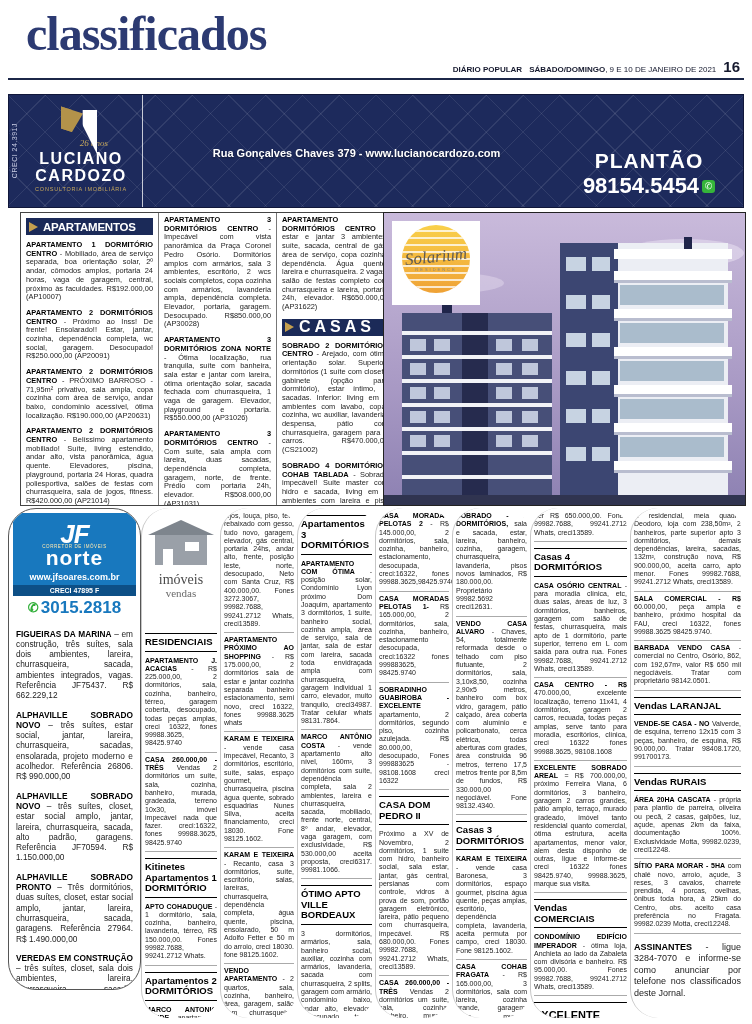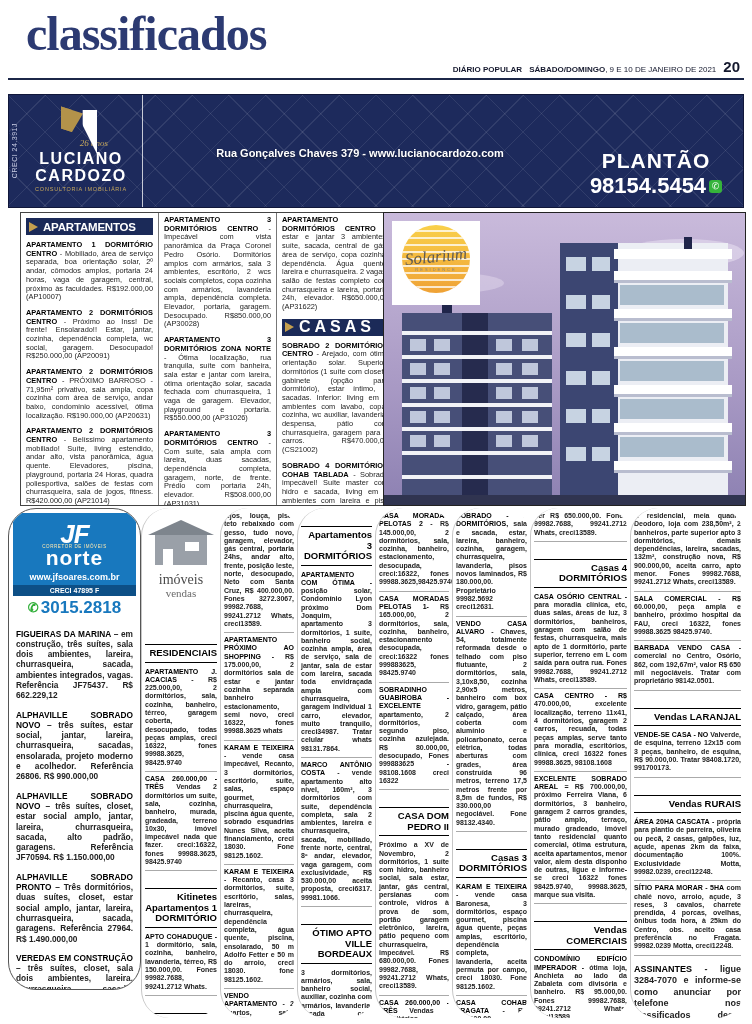--- a/index.html
+++ b/index.html
@@ -33,21 +33,21 @@
     transform:skewY(18deg);}
   .vmark .v2{position:absolute;left:16px;top:0;width:0;height:0;
     border-right:11px solid #fff;border-left:11px solid transparent;border-bottom:22px solid transparent;
     border-top:22px solid #fff;clip-path:polygon(35% 0,100% 0,100% 100%,35% 70%);}
   .anos{font-family:"Liberation Serif",serif;font-style:italic;color:#c7a85c;font-size:9px;margin:-4px 0 2px 26px;}
   .brand-top,.brand-bottom{font-size:16px;font-weight:bold;letter-spacing:1.5px;line-height:17px;}
   .brand-sub{font-size:5.5px;letter-spacing:.8px;color:#c7a85c;margin-top:2px;}
   .banner-center{flex:1;display:flex;flex-direction:column;align-items:center;justify-content:center;}
   .headline{font-size:54px;font-weight:900;letter-spacing:3px;line-height:54px;text-shadow:0 2px 3px rgba(0,0,0,.4);}
   .address{font-size:11px;font-weight:bold;margin-top:4px;text-shadow:0 1px 2px rgba(0,0,0,.5);}
-  .banner-right{width:158px;display:flex;flex-direction:column;align-items:center;justify-content:center;padding-right:8px;margin-top:46px;}
+  .banner-right{width:158px;display:flex;flex-direction:column;align-items:center;justify-content:center;padding-right:15px;margin-top:46px;}
   .duty{font-size:21px;font-weight:bold;letter-spacing:1px;}
   .phone-row{display:flex;align-items:center;gap:3px;}
   .phone-big{font-size:22px;font-weight:bold;}
   .wa{width:13px;height:13px;background:#35b43a;border-radius:3px;color:#fff;font-size:9px;
     display:flex;align-items:center;justify-content:center;}
 
   
   .top-section{position:absolute;left:8px;top:212px;width:372px;height:292px;border:1px solid #444;
     display:flex;overflow:hidden;background:#fff;margin-left:12px;}
   .tcol{padding:3px 5px;overflow:hidden;box-sizing:border-box;}
@@ -81,26 +81,26 @@
   .lcol{box-sizing:border-box;overflow:hidden;height:100%;padding:1px 3px;border-radius:28px;}
   .lcol + .lcol{border-left:1px solid #c6c6c6;}
   .lcol:nth-child(1){width:133px;height:482px;border:1px solid #555;padding:0;}
   .lcol:nth-child(2){width:79px;}
   .lcol:nth-child(3){width:77px;}
   .lcol:nth-child(4){width:78px;}
   .lcol:nth-child(5){width:77px;}
   .lcol:nth-child(6){width:78px;}
   .lcol:nth-child(7){width:100px;}
   .lcol:nth-child(8){width:114px;}
-  .lcol .ad{font-size:7px;line-height:8.3px;margin:0;padding:3px 0 4px;border-bottom:1px solid #aaa;font-weight:bold;}
+  .lcol .ad{font-size:7px;line-height:8.3px;margin:0;padding:3px 0 4px;border-bottom:1px solid #aaa;}
   .lcol .ad:last-child{border-bottom:none;}
   .lcol.cola .ad{font-size:8.3px;line-height:10.3px;border-bottom:none;padding:4px 7px 5px;}
   .ad.lg{font-size:9px;line-height:11.5px;border-bottom:none !important;padding-top:8px !important;}
-  .col-header{font-weight:bold;text-align:right;font-size:9.5px;line-height:10.5px;
-    border-top:1px solid #000;border-bottom:1px solid #000;padding:3px 0;margin:17px 0 2px;color:#000;}
+  .col-header{font-weight:bold;text-align:left;font-size:9.5px;line-height:10.5px;
+    border-top:1px solid #000;border-bottom:1px solid #000;padding:3px 0;margin:6px 0 2px;color:#000;}
   .col-header.big{font-size:11px;line-height:12px;border-bottom:none;padding-top:6px;}
 
   
   .jf-box{margin:4px;background:#1878be;text-align:center;padding-top:8px;}
   .jf-mark{color:#fff;line-height:1;}
   .jf-top{font-style:italic;font-weight:bold;font-size:26px;letter-spacing:-1px;}
   .jf-tag{font-size:4.5px;letter-spacing:.6px;color:#ffe9b0;margin-top:-2px;}
   .jf-main{font-weight:bold;font-size:21px;letter-spacing:1px;margin-top:-3px;}
   .jf-site{color:#fff;font-weight:bold;font-size:9px;padding:4px 0 3px;}
   .jf-creci{background:#0d4f86;color:#fff;font-size:7px;font-weight:bold;padding:2px 0;}
@@ -118,21 +118,21 @@
   .iv-l1{font-family:"Liberation Serif",serif;font-weight:normal;font-size:14px;color:#4a4a4a;line-height:14px;}
   .iv-l2{font-family:"Liberation Serif",serif;font-size:11px;color:#6a6a6a;}
 </style>
 </head>
 <body>
 
 <div class="masthead-title">classificados</div>
 <div class="masthead-meta">
   <span class="paper">DIÁRIO POPULAR</span>
   <span class="date"><b>SÁBADO/DOMINGO</b><span>, 9 E 10 DE JANEIRO DE 2021</span></span>
-  <span class="pageno">20</span>
+  <span class="pageno">16</span>
 </div>
 <div class="masthead-rule"></div>
 
 <div class="banner">
   <div class="banner-creci">CRECI 24.391J</div>
   <div class="banner-logo">
     <div class="vmark">
         <span class="v1"></span>
         <span class="v2"></span>
       </div>

